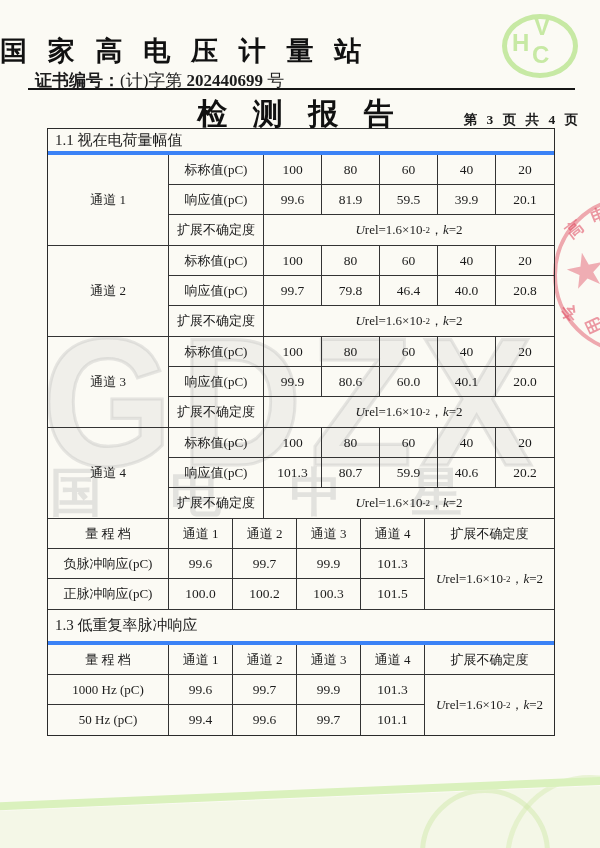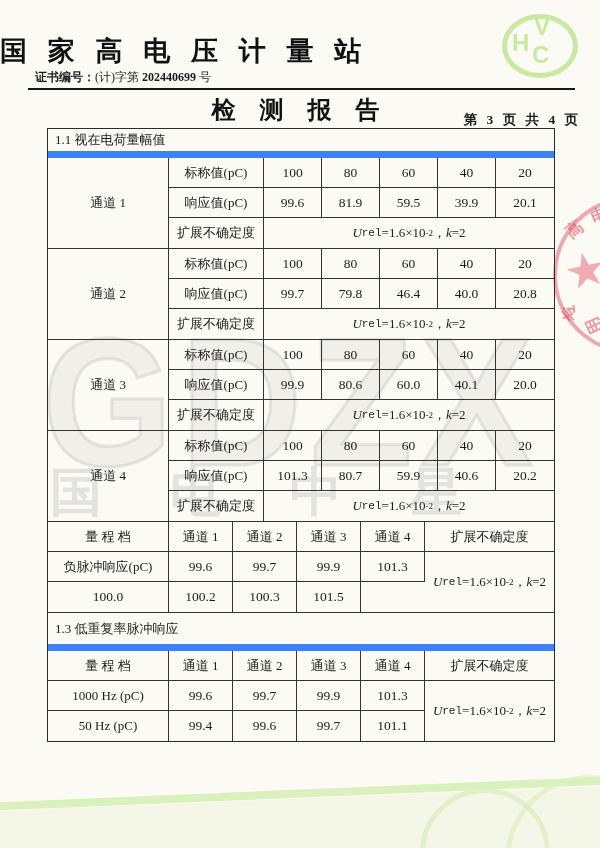--- a/index.html
+++ b/index.html
@@ -3,25 +3,25 @@
 <meta charset="utf-8">
 <style>
   html,body{margin:0;padding:0;}
   body{width:600px;height:848px;overflow:hidden;position:relative;
        background:#fbfaf4;font-family:"Liberation Serif","DejaVu Serif",serif;color:#1c1c1c;}
   .abs{position:absolute;}
 
   
   .station-title{top:33px;left:0;width:600px;font-size:27px;font-weight:bold;
                  letter-spacing:7px;color:#111;}
-  .cert-line{top:69px;left:35px;font-size:12px;white-space:nowrap;}
+  .cert-line{top:69px;left:35px;font-size:17px;white-space:nowrap;}
   .cert-line b{font-weight:bold;}
   .pagination{top:71px;right:22px;font-size:13.5px;font-weight:bold;white-space:nowrap;word-spacing:6px;margin-top:40px;}
   .head-rule{top:88px;left:28px;width:547px;height:2px;background:#151515;}
-  .report-title{top:94px;left:0;width:600px;text-align:center;font-size:24px;font-weight:bold;
+  .report-title{top:94px;left:0;width:600px;text-align:center;font-size:30px;font-weight:bold;
                 letter-spacing:9px;color:#111;}
 
   
   .logo{top:14px;left:502px;width:66px;height:54px;border:5px solid #c7e9a4;border-radius:50%;}
   .logo span{position:absolute;font-family:"Liberation Sans","DejaVu Sans",sans-serif;
              font-weight:bold;color:#c7e9a4;font-size:24px;line-height:1;}
   .logo .lv{left:27px;top:-4px;}
   .logo .lh{left:5px;top:12px;}
   .logo .lc{left:25px;top:24px;}
 
@@ -48,33 +48,33 @@
           transform:rotate(-2.4deg);transform-origin:left center;}
   .swoosh-fill{top:812px;left:-20px;width:660px;height:120px;background:rgba(236,245,215,0.45);
                transform:rotate(-2.4deg);transform-origin:left center;}
   .deco-circle1{top:788px;left:420px;width:120px;height:120px;border-radius:50%;
                 border:5px solid rgba(205,231,163,0.45);}
   .deco-circle2{top:775px;left:505px;width:160px;height:160px;border-radius:50%;
                 border:5px solid rgba(205,231,163,0.38);}
 
   
   .doc-box{top:128px;left:47px;width:506px;border:1.5px solid #2b2b2b;background:transparent;}
-  .slab{display:flex;align-items:center;padding-left:7px;font-size:13px;border-bottom:7px solid #3b82f6;}
+  .slab{display:flex;align-items:center;padding-left:7px;font-size:15px;border-bottom:4px solid #3b82f6;}
   .h22{height:22px;} .h25{height:26px;} .h30{height:31px;text-align:right;}
   .cell{display:flex;align-items:center;justify-content:center;font-size:13px;white-space:nowrap;}
   .br{border-right:1px solid #333;} .bb{border-bottom:1px solid #333;}
   .chg{display:grid;grid-template-columns:121px 95px repeat(5,1fr);
        grid-template-rows:30px 30px 30px;border-bottom:1px solid #333;}
   .ch-name{grid-row:1/4;border-right:1px solid #333;}
   .merge5{grid-column:3/8;}
   .sg{display:grid;grid-template-columns:121px repeat(4,64px) 1fr;grid-template-rows:30px 30px 30px;}
   .sg.bbot{border-bottom:1px solid #333;}
   .mergeu{grid-column:6;grid-row:2/4;}
   .formula i{font-style:italic;}
-  .formula sub{font-size:11px;font-family:Liberation Mono, monospace;}
+  .formula sub{font-size:13px;}
   .formula sup{font-size:9px;}
   .num{font-size:13.5px;}
 </style>
 </head>
 <body>
 
 <div class="abs wm-logo">GDZX</div>
 <div class="abs wm-name">国 电 中 星</div>
 
 <div class="abs swoosh-fill"></div>
@@ -224,20 +224,21 @@
     <div class="cell br bb num">101.3</div>
     <div class="cell mergeu formula">
         <i>U</i>
         <sub>rel</sub>
         <span>=1.6×10</span>
         <sup>-2</sup>
         <span>，</span>
         <i>k</i>
         <span>=2</span>
       </div>
+    <div class="cell br">正脉冲响应(pC)</div>
     <div class="cell br num">100.0</div>
     <div class="cell br num">100.2</div>
     <div class="cell br num">100.3</div>
     <div class="cell br num">101.5</div>
   </div>
 
   <div class="slab h30">1.3 低重复率脉冲响应</div>
   <div class="sg">
     <div class="cell br bb">量 程 档</div>
     <div class="cell br bb">通道 1</div>

